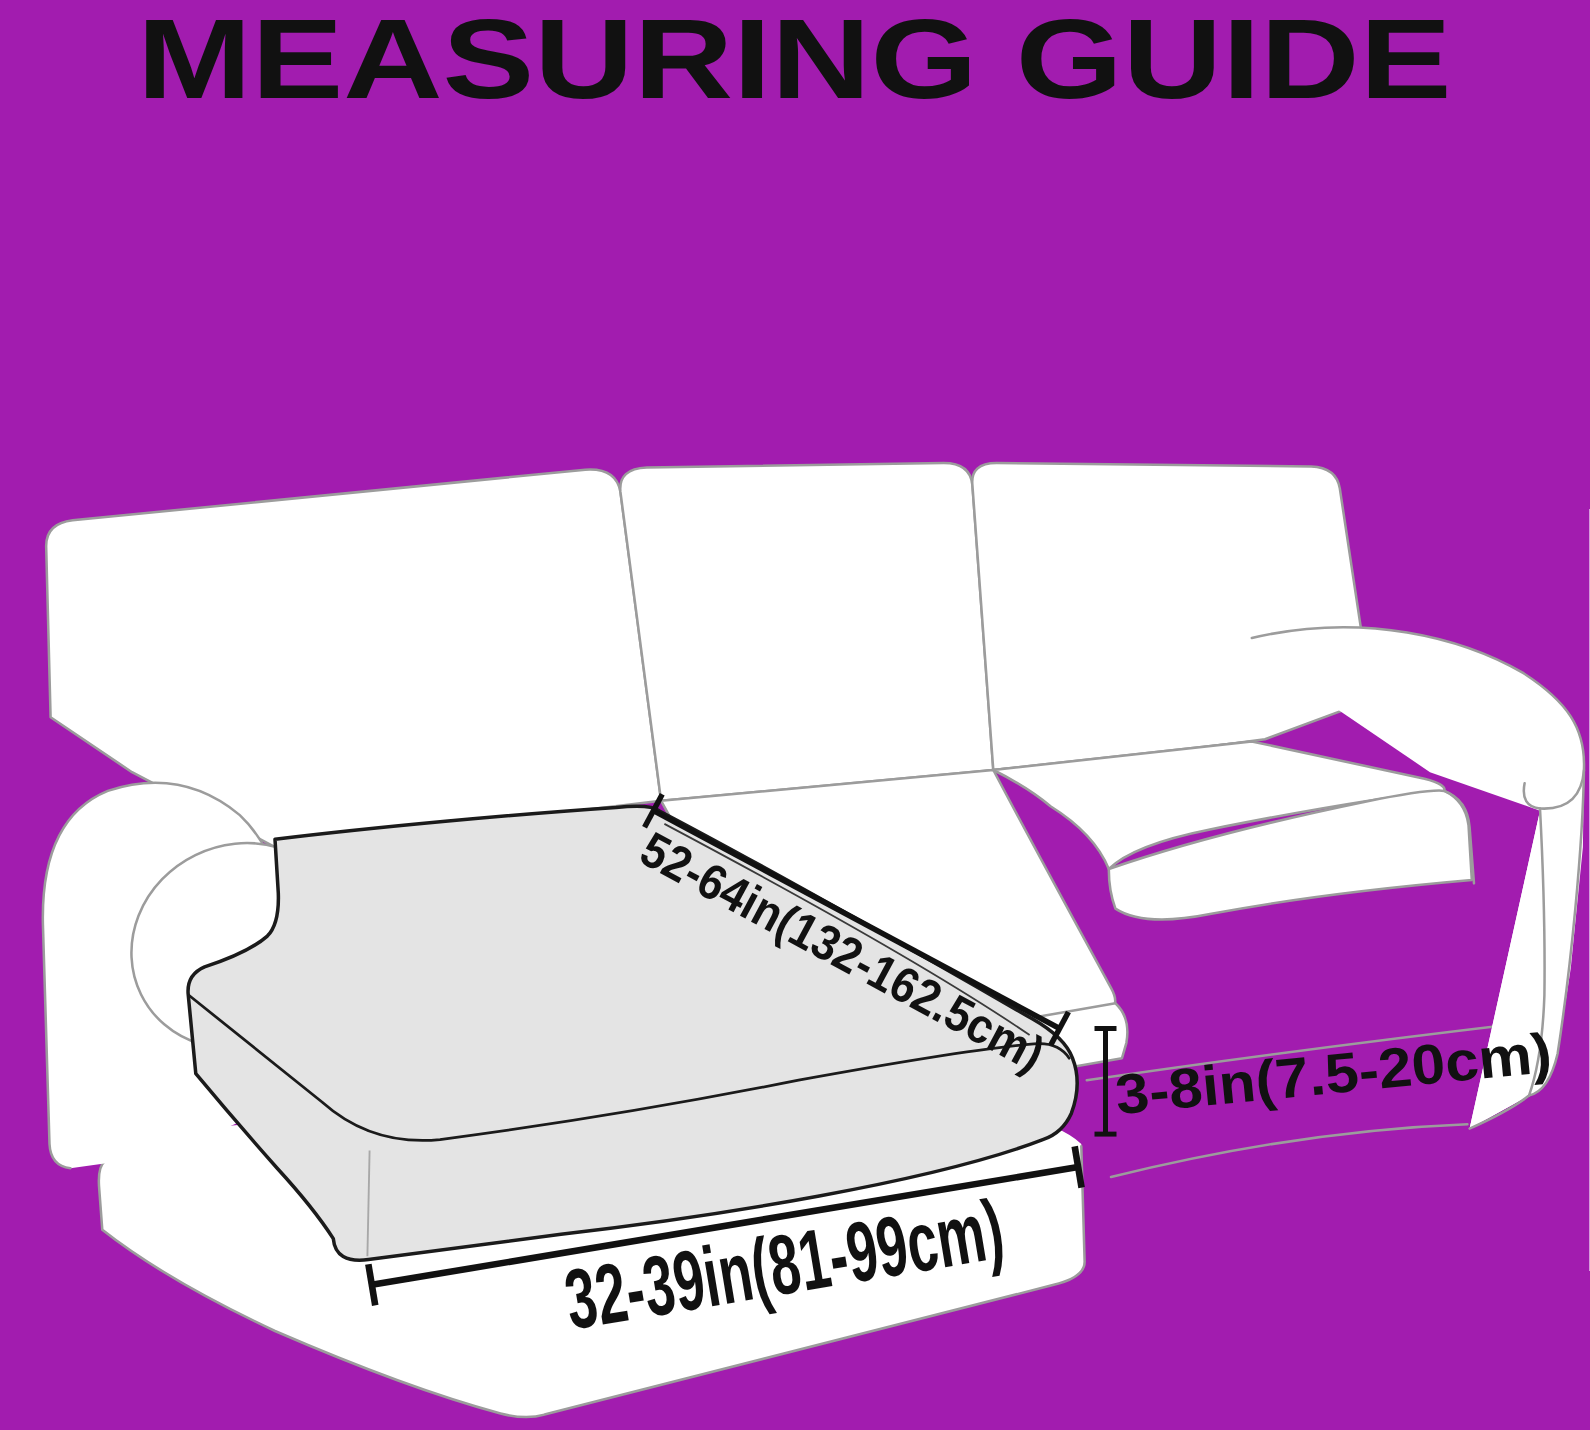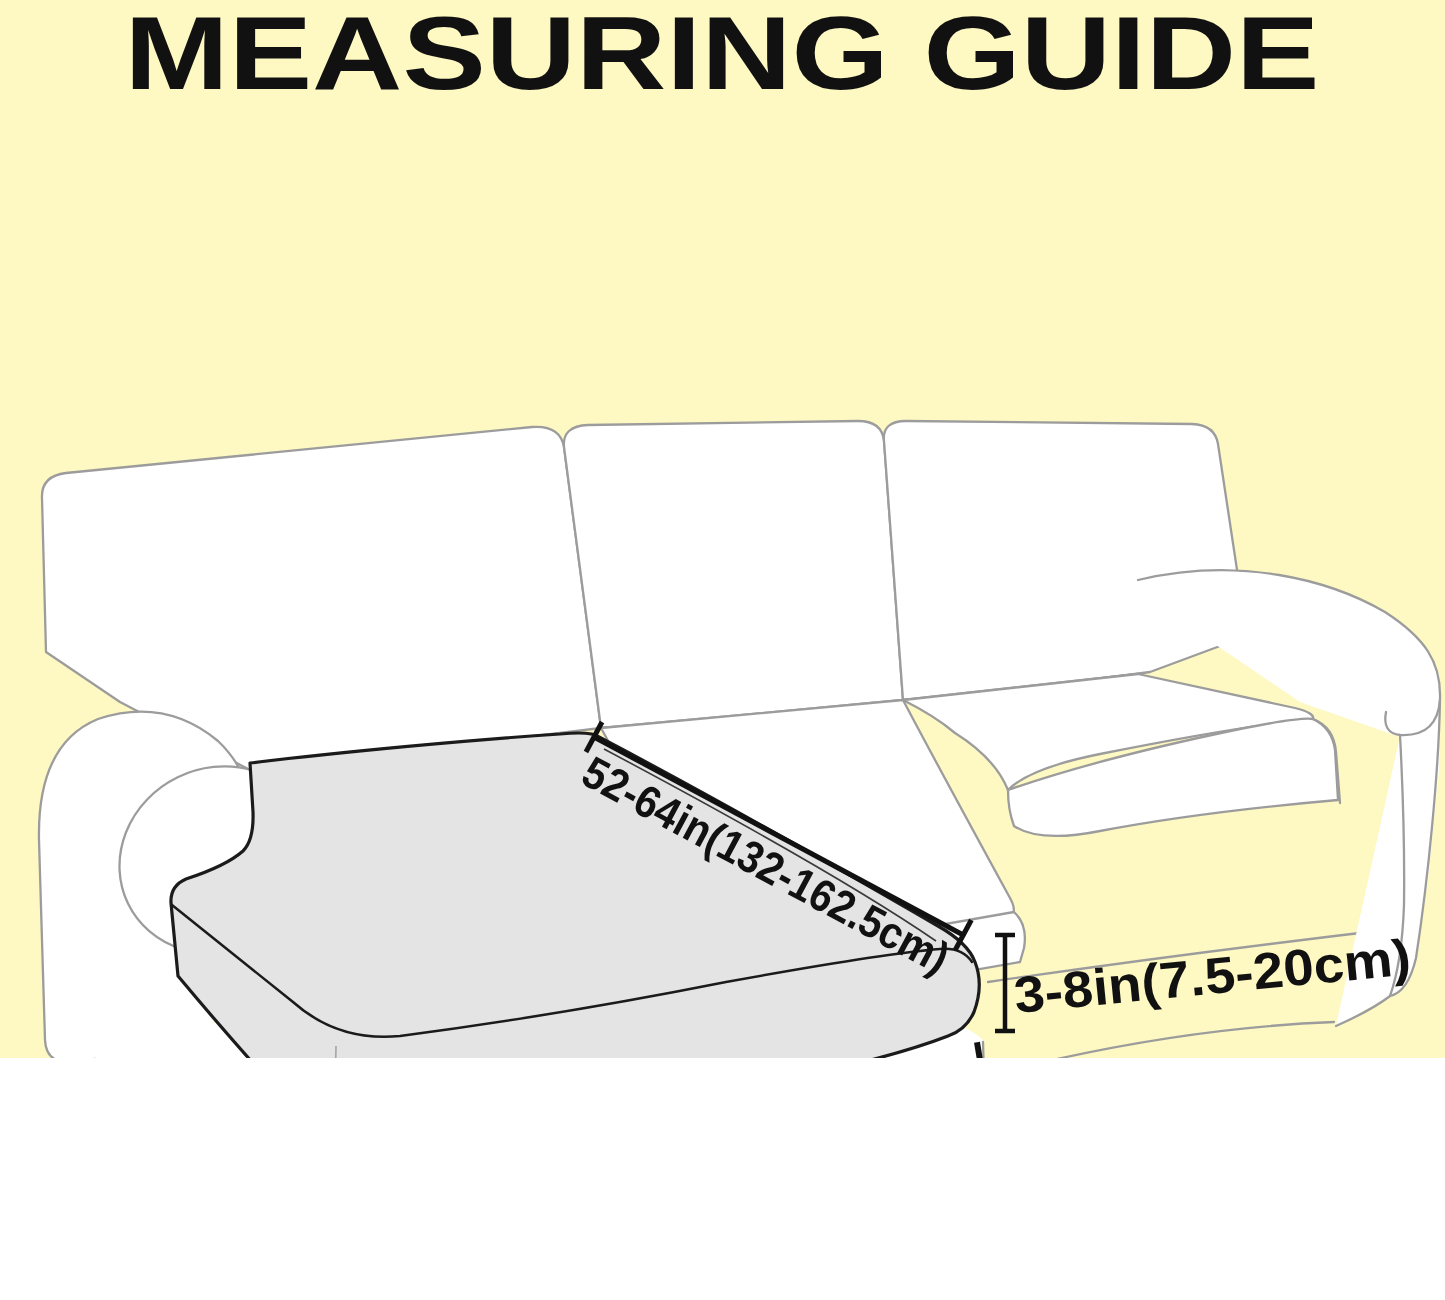--- a/index.html
+++ b/index.html
@@ -1,16 +1,16 @@
 <!DOCTYPE html>
 <html><head>
 <meta charset="utf-8">
 <style>
   html,body{margin:0;padding:0;background:#ffffff;}
-  .stage{width:1445px;height:1058px;margin:0 auto;position:relative;background:#fef9c3;}
+  .stage{width:1445px;height:1300px;margin:0 auto;position:relative;background:#a21caf;}
   svg{display:block;}
   text{font-family:"Liberation Sans","DejaVu Sans",sans-serif;font-weight:bold;fill:#111;}
   .sofa-line{fill:none;stroke:#9c9c9c;stroke-width:2.3;stroke-linecap:round;stroke-linejoin:round;}
   .sofa-fill{fill:#ffffff;stroke:none;}
   .sofa-shape{fill:#ffffff;stroke:#9c9c9c;stroke-width:2.3;stroke-linejoin:round;}
   .cushion{fill:#e4e4e4;stroke:#1b1b1b;stroke-width:3.2;stroke-linejoin:round;}
   .cushion-edge{fill:none;stroke:#1b1b1b;stroke-width:2.5;stroke-linecap:round;}
   .cushion-crease{fill:none;stroke:#3a3a3a;stroke-width:1.6;}
   .cushion-seam{fill:none;stroke:#a8a8a8;stroke-width:1.7;}
   .measure{stroke:#111111;fill:none;stroke-linecap:butt;}

